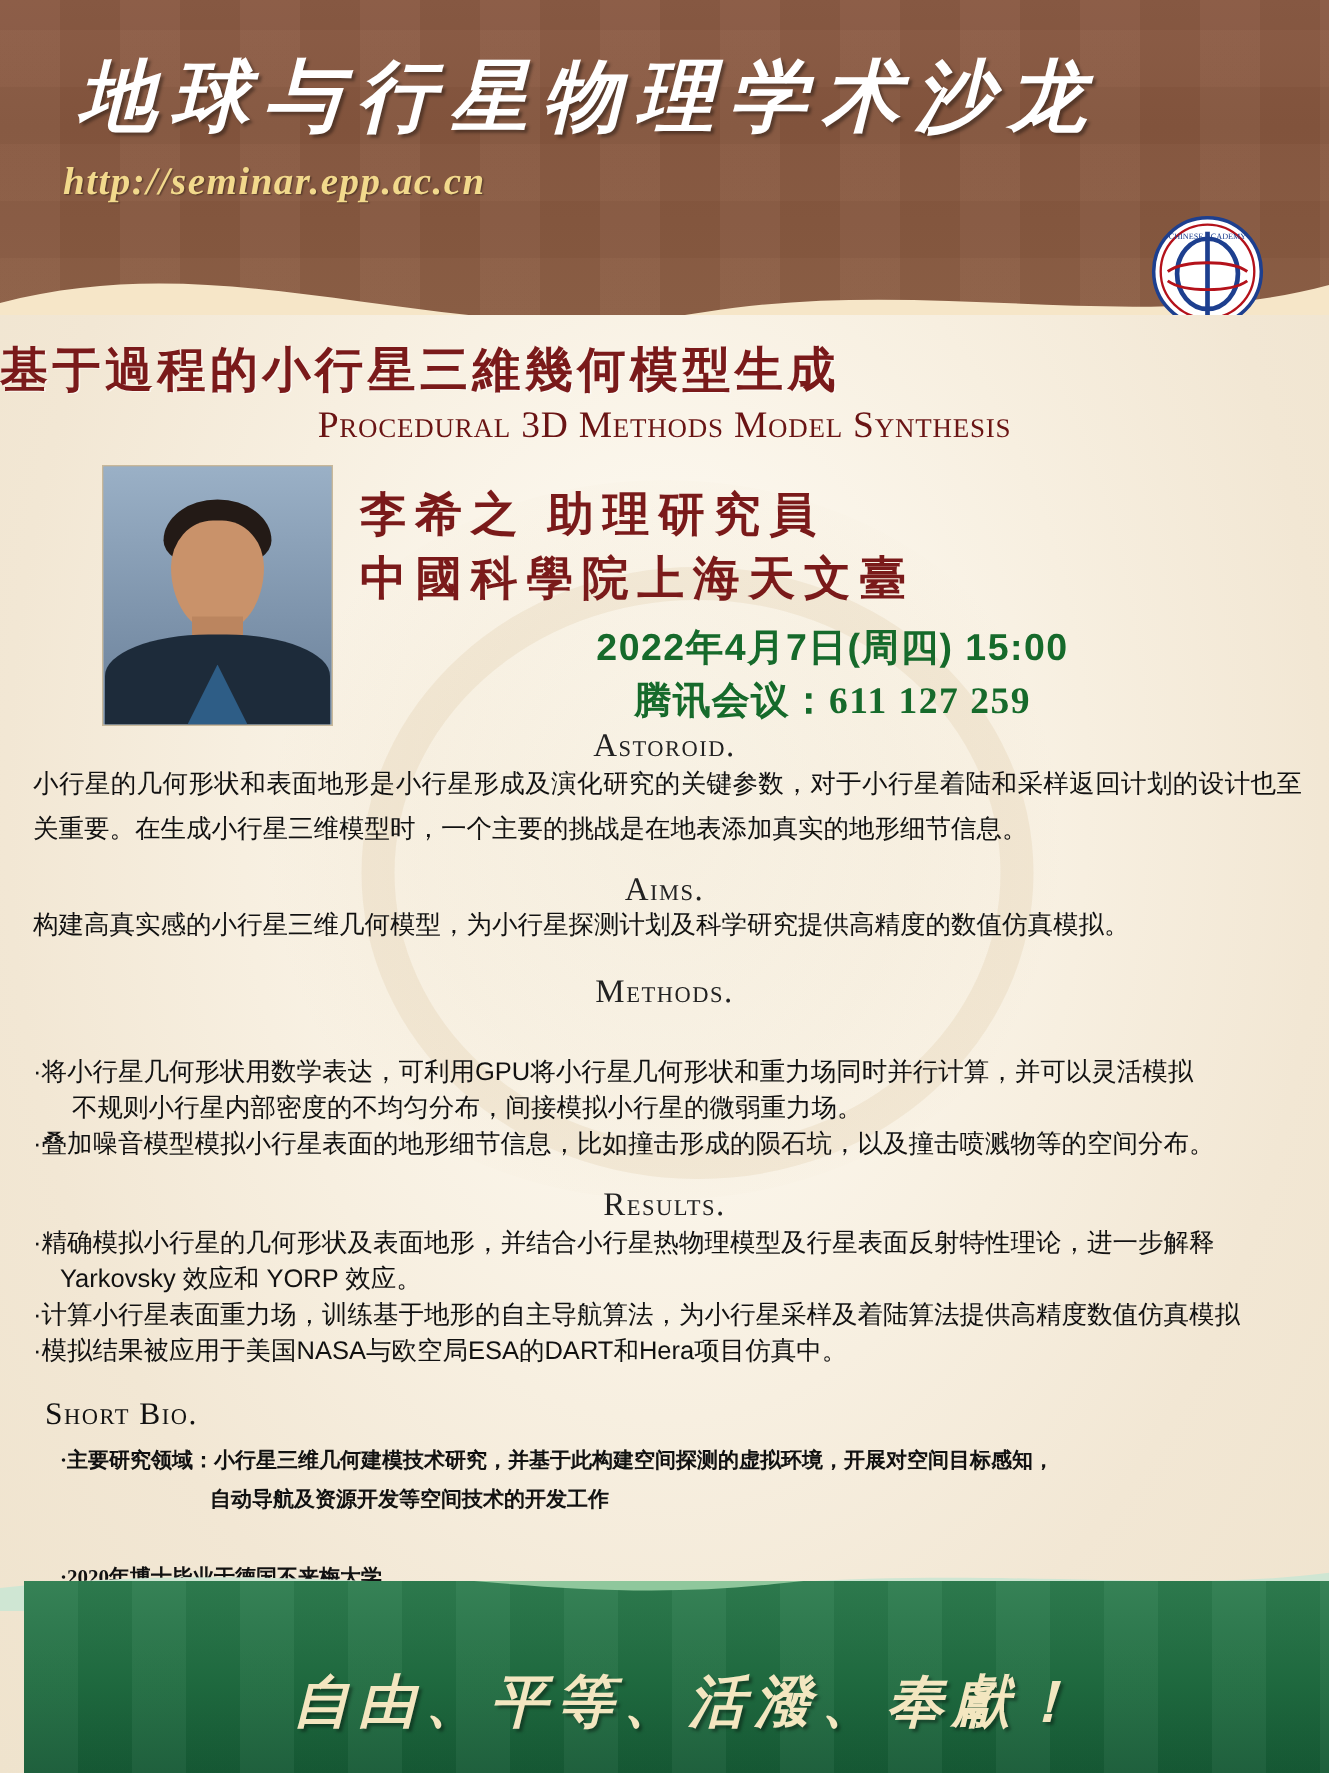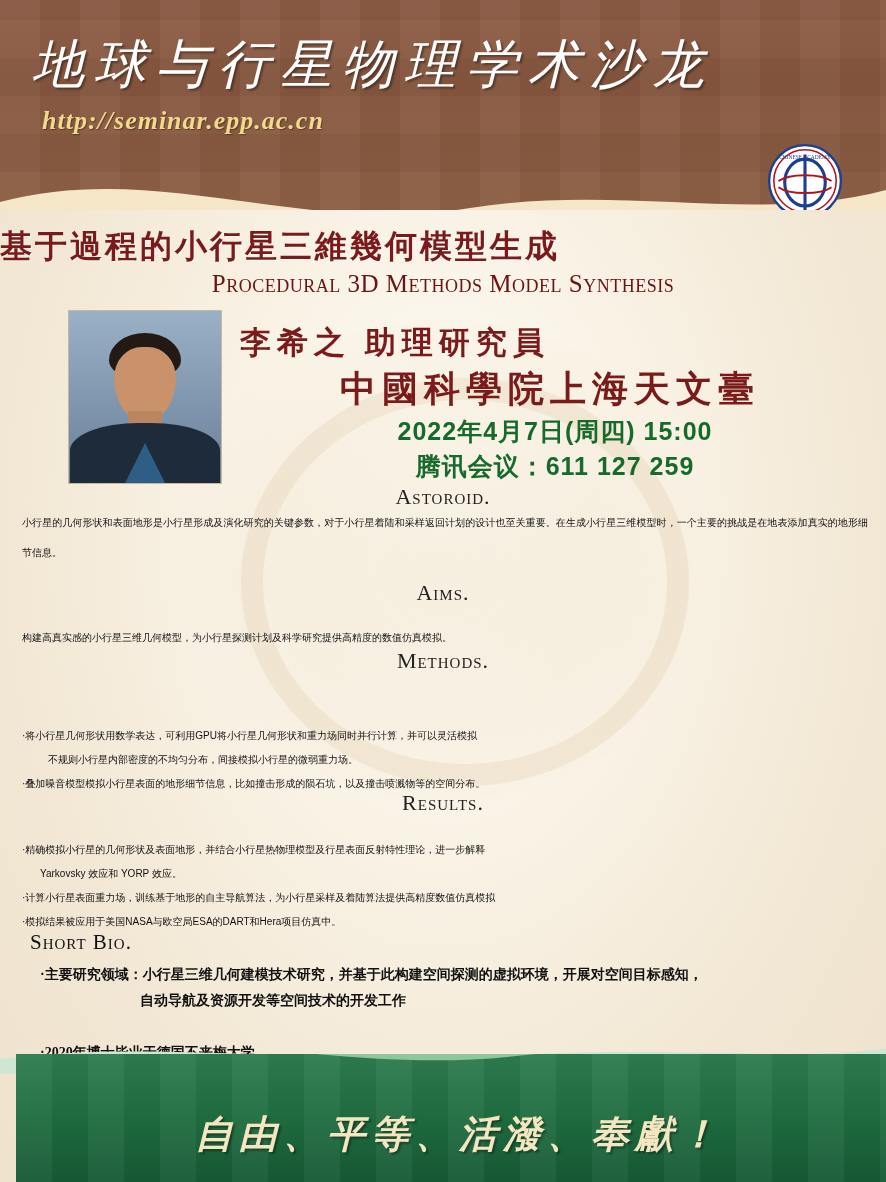--- a/index.html
+++ b/index.html
@@ -38,23 +38,23 @@
     position:absolute;inset:0;
     background:
       repeating-linear-gradient(90deg, rgba(255,255,255,0.035) 0 40px, rgba(0,0,0,0.03) 40px 80px),
       repeating-linear-gradient(0deg, rgba(255,255,255,0.02) 0 38px, rgba(0,0,0,0.025) 38px 76px);
     opacity:.8;
   }
   .header-wave{
     position:absolute;left:0;top:150px;width:886px;height:110px;
   }
   .title-cn{
-    position:absolute;left:32px;top:30px;
-    font-family:"Liberation Serif", serif;
-    font-size:52px;font-weight:normal;color:#ffffff;
+    position:absolute;left:52px;top:30px;
+    font-family:"Liberation Serif", serif;
+    font-size:52px;font-weight:bold;color:#ffffff;
     letter-spacing:10px;
     text-shadow:2px 2px 2px rgba(0,0,0,.35);
     font-style:italic;
   }
   .title-url{
     position:absolute;left:42px;top:106px;
     font-family:"Liberation Serif", serif;
     font-size:26px;font-weight:bold;color:#f2d98c;
     font-style:italic;letter-spacing:1px;
     text-shadow:1px 1px 1px rgba(0,0,0,.35);
@@ -91,49 +91,49 @@
   .p-body{position:absolute;left:50%;bottom:0;transform:translateX(-50%);width:150px;height:60px;border-radius:46% 46% 0 0;background:#1d2b3a;}
   .p-collar{position:absolute;left:50%;bottom:0;transform:translateX(-50%);width:40px;height:40px;background:#2e5d86;clip-path:polygon(50% 0,100% 100%,0 100%);}
 
   
   .speaker-name{
     position:absolute;left:240px;top:322px;width:620px;
     font-family:"Liberation Serif", serif;
     font-size:31px;font-weight:bold;color:#7a1a1a;letter-spacing:6px;
   }
   .speaker-affil{
-    position:absolute;left:240px;top:365px;width:620px;text-align:center;
-    font-family:"Liberation Serif", serif;
-    font-size:36px;font-weight:bold;color:#7a1a1a;letter-spacing:6px;
+    position:absolute;left:240px;top:365px;width:620px;
+    font-family:"Liberation Serif", serif;
+    font-size:31px;font-weight:bold;color:#7a1a1a;letter-spacing:6px;
   }
   .meeting-time{
     position:absolute;left:250px;top:415px;width:610px;text-align:center;
     font-family:"Liberation Sans", sans-serif;
     font-size:25px;font-weight:bold;color:#166a2b;letter-spacing:1px;
   }
   .meeting-id{
     position:absolute;left:250px;top:450px;width:610px;text-align:center;
-    font-family:Liberation Sans, sans-serif;
+    font-family:Liberation Serif, serif;
     font-size:25px;font-weight:bold;color:#166a2b;letter-spacing:1px;
   }
 
   
   .sec-head{
     position:absolute;width:886px;text-align:center;
     font-family:"Liberation Serif", serif;
     font-size:22px;color:#222;letter-spacing:1px;
     font-variant:small-caps;
   }
   .body-txt{
     position:absolute;left:22px;width:846px;
     font-family:"Liberation Sans", sans-serif;
-    font-size:10px;color:#111;line-height:30px;
+    font-size:17px;color:#111;line-height:30px;
     text-align:justify;
   }
-  .body-txt.nowrap{text-align:left;margin-top:21px;}
+  .body-txt.nowrap{text-align:left;}
 
   
   .bio-head{
     position:absolute;left:30px;top:930px;
     font-family:"Liberation Serif", serif;
     font-size:21px;color:#111;font-variant:small-caps;letter-spacing:1px;
   }
   .bio-txt{
     position:absolute;left:40px;width:830px;
     font-family:"Liberation Serif", serif;

